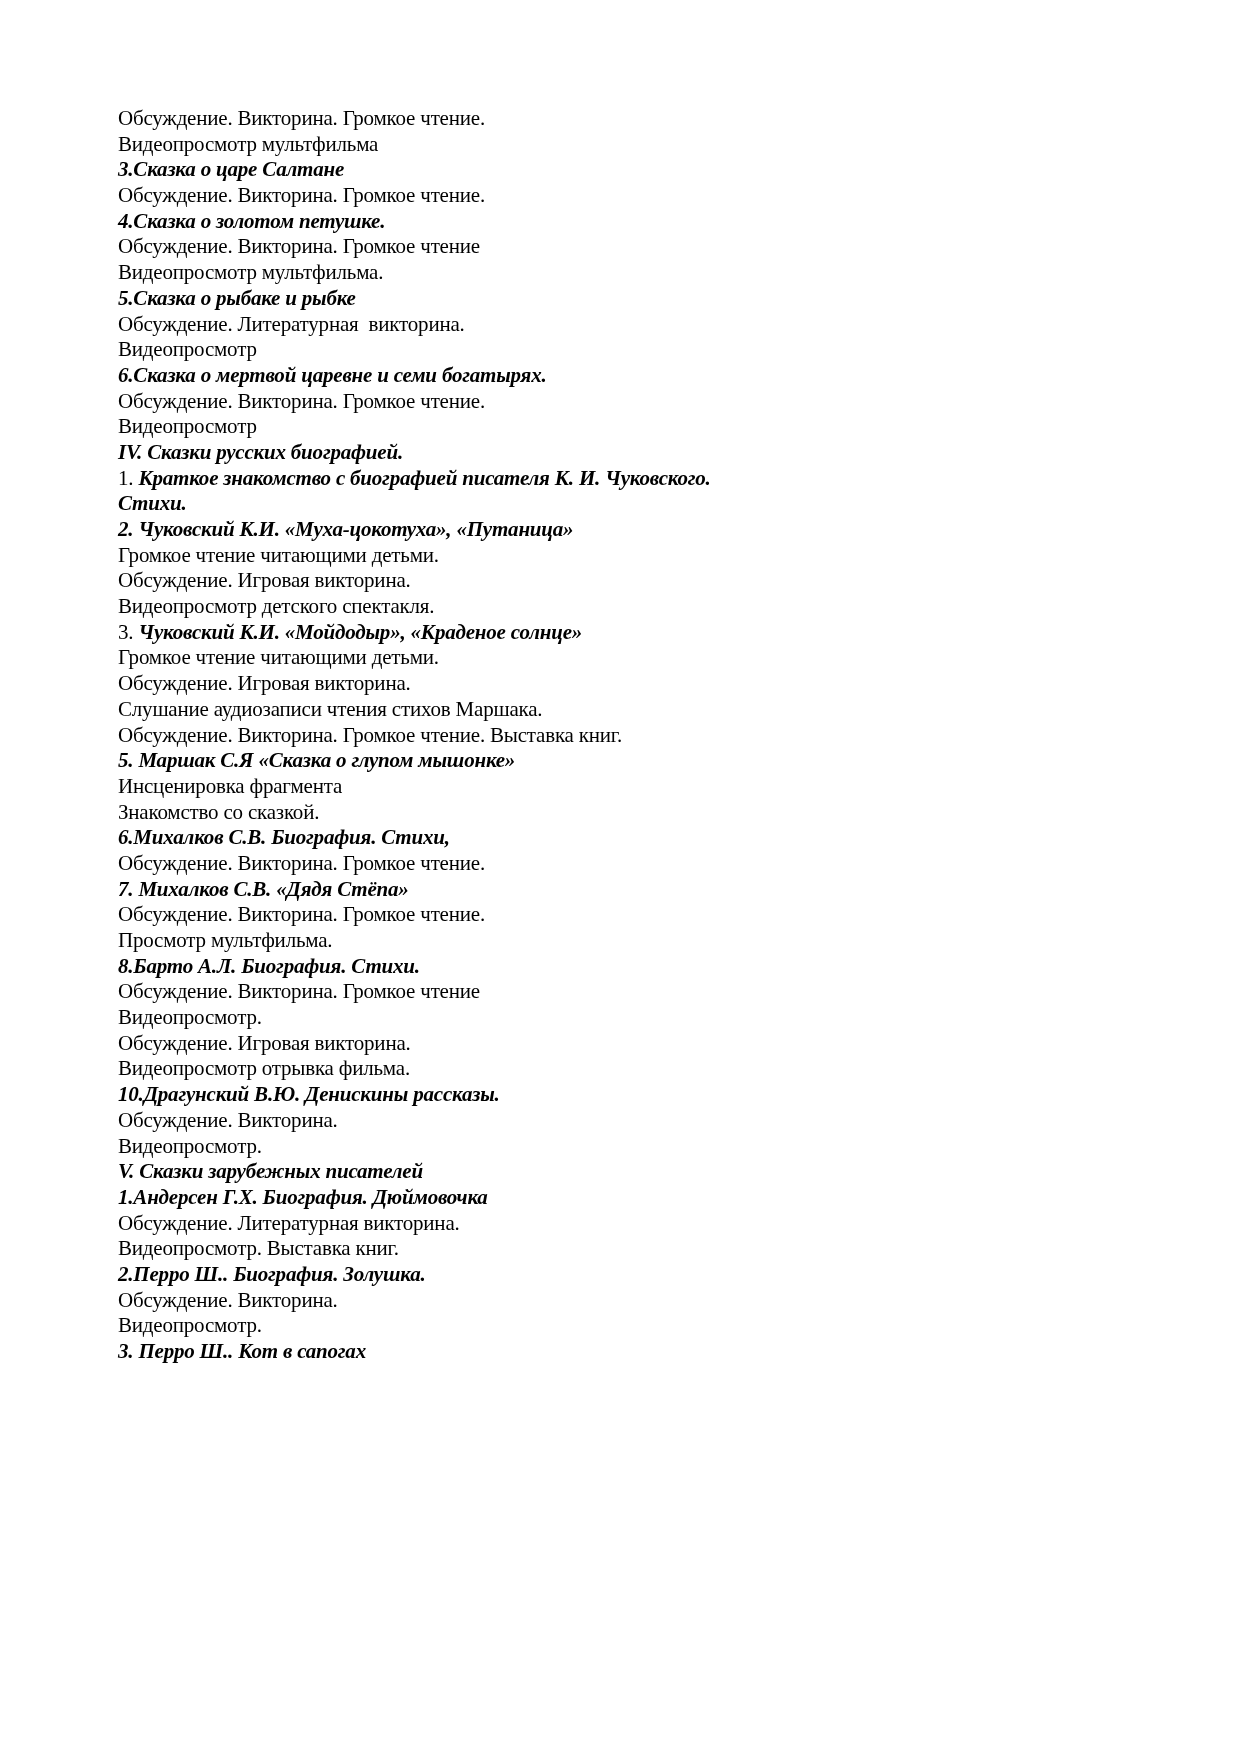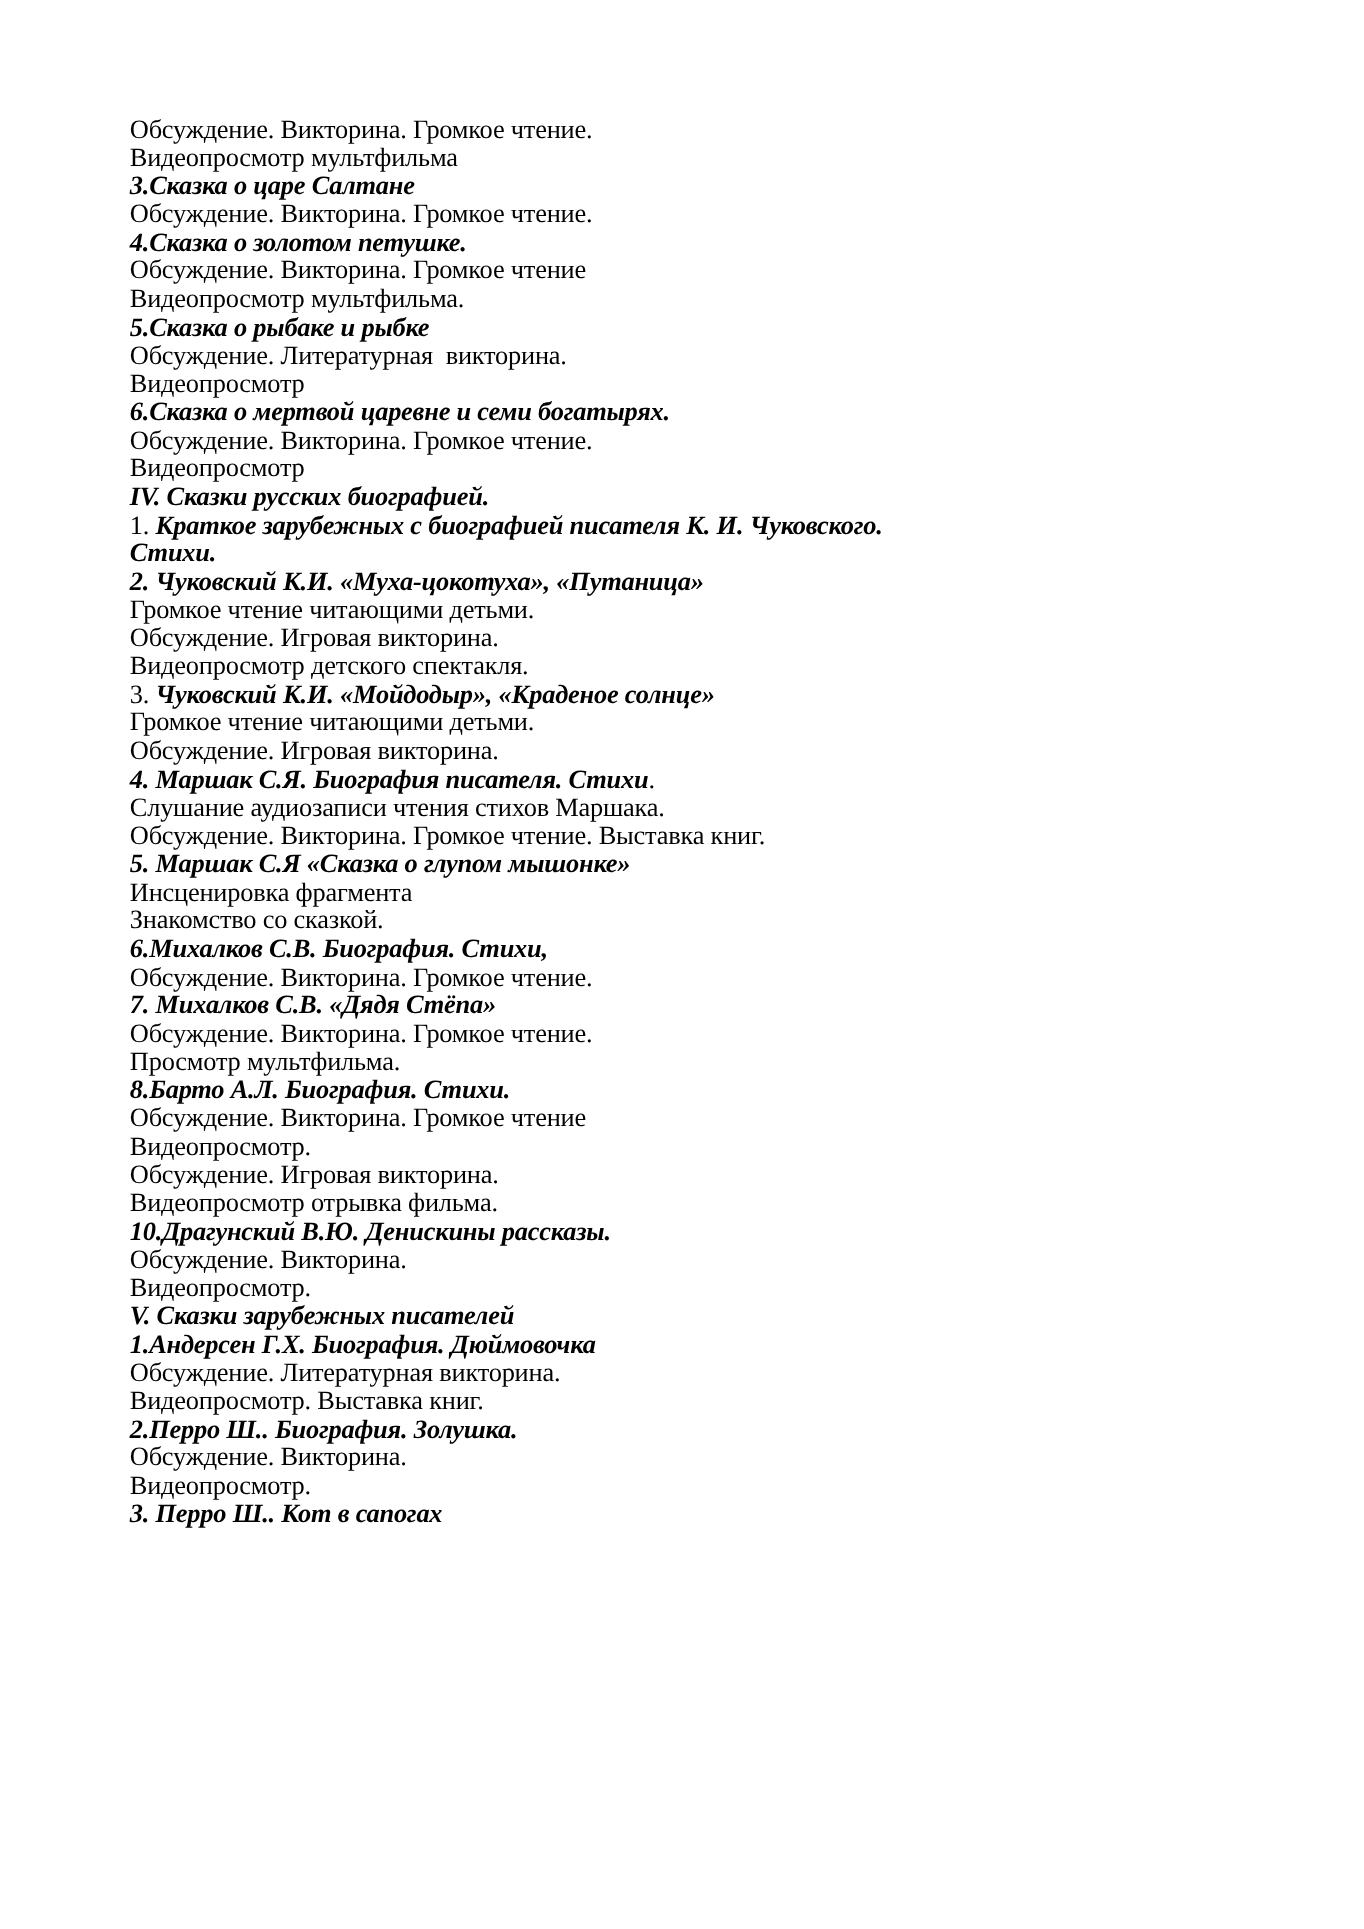--- a/index.html
+++ b/index.html
@@ -15,21 +15,21 @@
       font-family: "Liberation Serif", serif;
       color: #000000;
     }
     #doc {
       position: absolute;
       left: 118px;
       top: 106px;
       width: 1000px;
     }
     .line {
-      font-size: 24px;
+      font-size: 21px;
       line-height: 25.7px;
       height: 25.7px;
       white-space: pre;
       letter-spacing: -0.2px;
     }
     .b { font-weight: bold; font-style: italic; }
     .n { font-weight: normal; }
   </style>
 </head>
 <body>
@@ -42,30 +42,29 @@
     <div class="line b">4.Сказка о золотом петушке.</div>
     <div class="line">Обсуждение. Викторина. Громкое чтение</div>
     <div class="line">Видеопросмотр мультфильма.</div>
     <div class="line b">5.Сказка о рыбаке и рыбке</div>
     <div class="line">Обсуждение. Литературная  викторина.</div>
     <div class="line">Видеопросмотр</div>
     <div class="line b">6.Сказка о мертвой царевне и семи богатырях.</div>
     <div class="line">Обсуждение. Викторина. Громкое чтение.</div>
     <div class="line">Видеопросмотр</div>
     <div class="line b">IV. Сказки русских биографией.</div>
-    <div class="line"><span class="n">1. </span><span class="b">Краткое зарубежных с биографией писателя К. И. Чуковского.</span></div>
+    <div class="line"><span class="n">1. </span><span class="b">Краткое знакомство с биографией писателя К. И. Чуковского.</span></div>
     <div class="line b">Стихи.</div>
     <div class="line b">2. Чуковский К.И. «Муха-цокотуха», «Путаница»</div>
     <div class="line">Громкое чтение читающими детьми.</div>
     <div class="line">Обсуждение. Игровая викторина.</div>
     <div class="line">Видеопросмотр детского спектакля.</div>
     <div class="line"><span class="n">3. </span><span class="b">Чуковский К.И. «Мойдодыр», «Краденое солнце»</span></div>
     <div class="line">Громкое чтение читающими детьми.</div>
     <div class="line">Обсуждение. Игровая викторина.</div>
-    <div class="line"><span class="b">4. Маршак С.Я. Биография писателя. Стихи</span><span class="n">.</span></div>
     <div class="line">Слушание аудиозаписи чтения стихов Маршака.</div>
     <div class="line">Обсуждение. Викторина. Громкое чтение. Выставка книг.</div>
     <div class="line b">5. Маршак С.Я «Сказка о глупом мышонке»</div>
     <div class="line">Инсценировка фрагмента</div>
     <div class="line">Знакомство со сказкой.</div>
     <div class="line b">6.Михалков С.В. Биография. Стихи,</div>
     <div class="line">Обсуждение. Викторина. Громкое чтение.</div>
     <div class="line b">7. Михалков С.В. «Дядя Стёпа»</div>
     <div class="line">Обсуждение. Викторина. Громкое чтение.</div>
     <div class="line">Просмотр мультфильма.</div>

